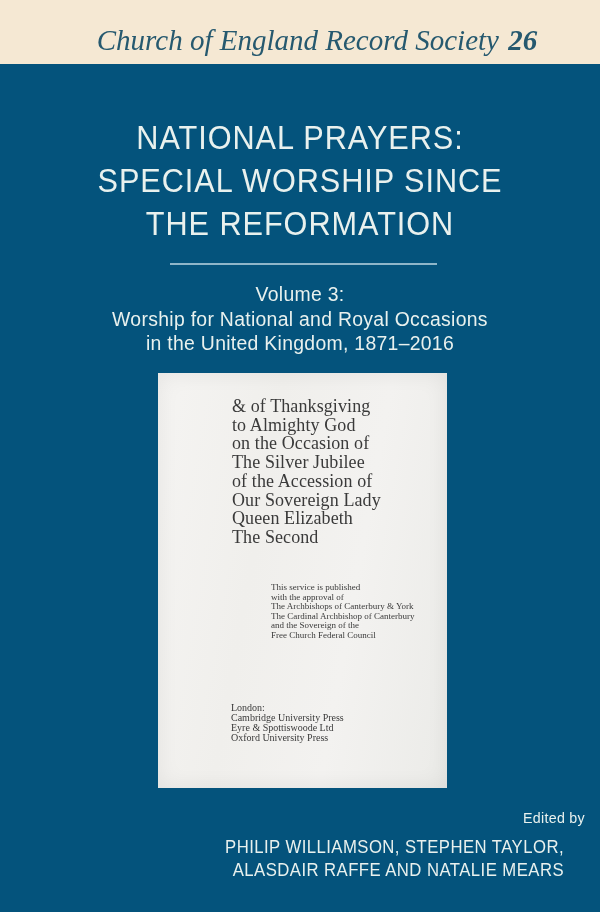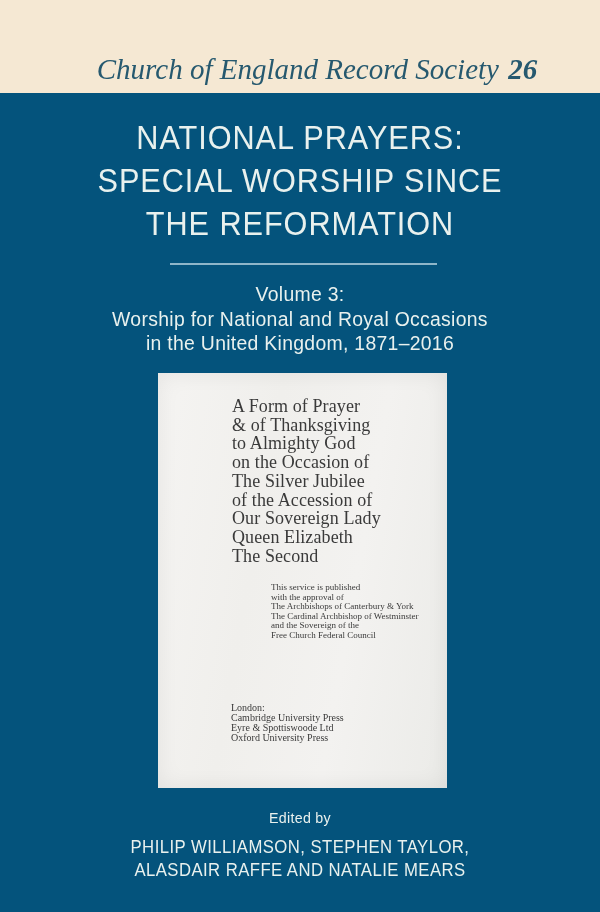--- a/index.html
+++ b/index.html
@@ -9,21 +9,21 @@
     height: 912px;
     overflow: hidden;
     background: var(--background-blue, #04537c);
     font-family: "Liberation Sans", sans-serif;
   }
 
   
   .band {
     position: absolute;
     top: 0; left: 0;
-    width: 100%; height: 93px;
+    width: 100%; height: 64px;
     background: var(--band-cream, #f5e8d3);
     display: flex;
     align-items: flex-end;
     justify-content: center;
     box-sizing: border-box;
     padding-bottom: 7px;
     padding-left: 34px;
   }
   .series {
     font-family: "Liberation Serif", serif;
@@ -116,21 +116,21 @@
     line-height: 9.9px;
     white-space: nowrap;
   }
 
   
   .editors {
     position: absolute;
     top: 808px;
     left: 0;
     width: 100%;
-    text-align: center;
+    text-align: right;
     color: var(--title-text, #e9f1ee);
   }
   .edited-by {
     font-size: 15px;
     line-height: 20px;
     margin-bottom: 7px;
     letter-spacing: 0.3px;
     transform: scaleX(0.95);
     transform-origin: 50% 0;
   }
@@ -163,35 +163,34 @@
   <div class="divider"></div>
 
   <div class="volume">
     <div class="vol-line1">Volume 3:</div>
     <div>Worship for National and Royal Occasions</div>
     <div>in the United Kingdom, 1871–2016</div>
   </div>
 
   <figure class="paper">
     <div class="doc-main">
-      <div>A Form of Prayer</div>
       <div>&amp; of Thanksgiving</div>
       <div>to Almighty God</div>
       <div>on the Occasion of</div>
       <div>The Silver Jubilee</div>
       <div>of the Accession of</div>
       <div>Our Sovereign Lady</div>
       <div>Queen Elizabeth</div>
       <div>The Second</div>
     </div>
     <div class="doc-approval">
       <div>This service is published</div>
       <div>with the approval of</div>
       <div>The Archbishops of Canterbury &amp; York</div>
-      <div>The Cardinal Archbishop of Westminster</div>
+      <div>The Cardinal Archbishop of Canterbury</div>
       <div>and the Sovereign of the</div>
       <div>Free Church Federal Council</div>
     </div>
     <div class="doc-publisher">
       <div>London:</div>
       <div>Cambridge University Press</div>
       <div>Eyre &amp; Spottiswoode Ltd</div>
       <div>Oxford University Press</div>
     </div>
   </figure>

